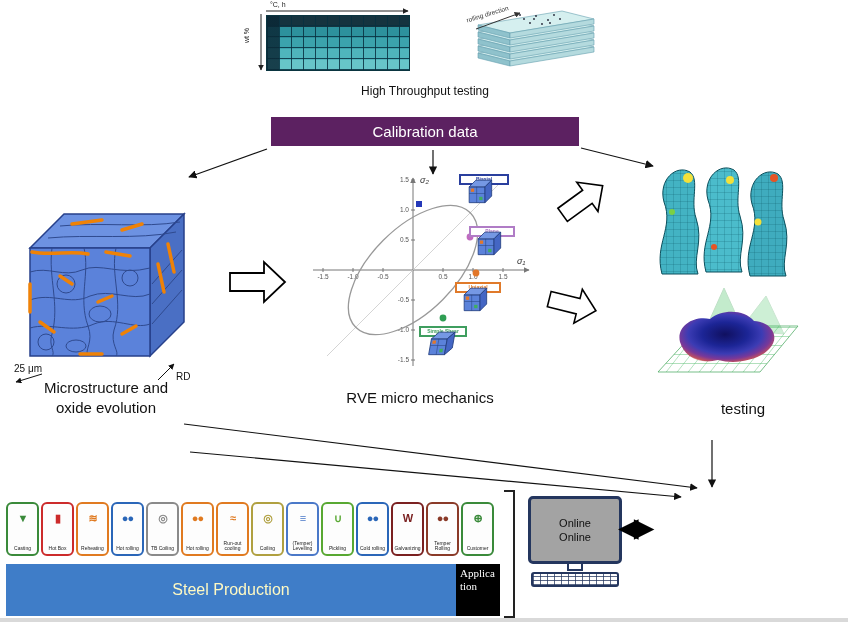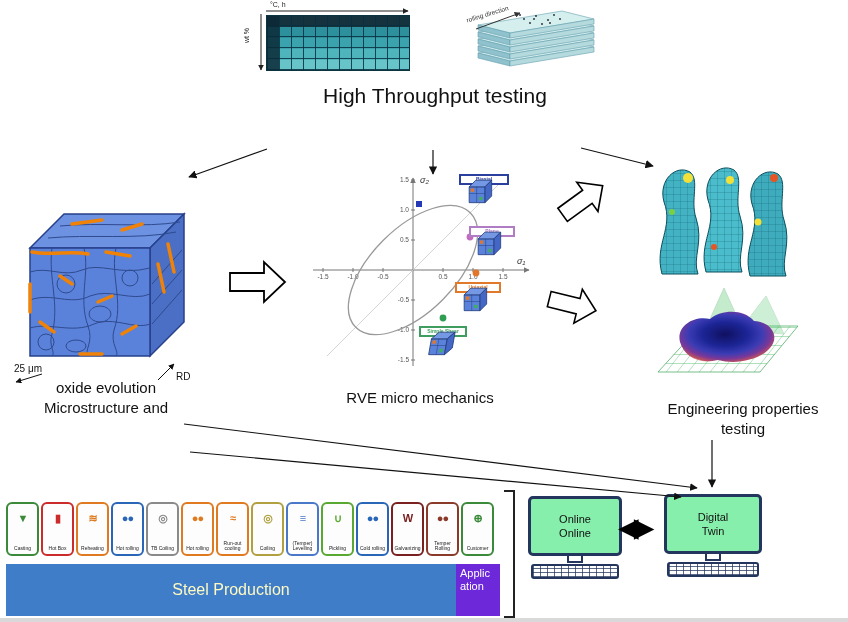--- a/index.html
+++ b/index.html
@@ -14,21 +14,21 @@
     background-image:
       linear-gradient(90deg, rgba(10,40,54,.85) 0 12px, transparent 12px),
       repeating-linear-gradient(90deg, rgba(8,48,64,.85) 0 1px, transparent 1px 12px),
       repeating-linear-gradient(0deg, rgba(8,48,64,.85) 0 1px, transparent 1px 11px),
       linear-gradient(180deg,#15333f 0 21%,#2d919d 21% 41%,#3ba3ad 41% 61%,#4fb5bc 61% 81%,#67c5c9 81% 100%);}
   #matrix-xlabel{position:absolute;left:22px;top:-1px;font-size:7px;color:#222}
   #matrix-ylabel{position:absolute;left:-9px;top:30px;font-size:7px;color:#222;transform:rotate(-90deg)}
 
   
   .caption{font-size:15px;line-height:1.35;text-align:center;color:#111}
-  #ht-label{left:270px;top:84px;width:330px;font-size:21px;text-align:center}
+  #ht-label{left:260px;top:84px;width:330px;font-size:12px;text-align:center}
   #calibration{left:271px;top:117px;width:308px;height:29px;display:flex;align-items:center;justify-content:center;color:#fff;font-size:15px}
   #micro-caption{left:8px;top:378px;width:196px}
   #rve-caption{left:300px;top:388px;width:240px}
   #eng-caption{left:638px;top:399px;width:210px}
 
   
   #rve-plot{left:283px;top:168px;width:258px;height:210px}
   #rve-plot svg{position:absolute;inset:0}
   .inset{position:absolute;background:#fff;border:2px solid #888;z-index:2;text-align:center;padding:1px 1px 0}
   .inset-label{font-size:5px;line-height:1.15;font-weight:bold}
@@ -41,21 +41,21 @@
   .step{width:33px;height:54px;border:2px solid #888;border-radius:6px;background:#fdfdfd;display:flex;flex-direction:column;align-items:center;justify-content:space-between;padding:3px 1px 2px}
   .step-glyph{font-size:11px;line-height:1;font-weight:bold;display:flex;align-items:center;justify-content:center;height:22px;letter-spacing:-1px}
   .step-label{font-size:5px;text-align:center;color:#222;line-height:1.15}
 
   #steel-bar{left:6px;top:564px;width:450px;height:52px;display:flex;align-items:center;justify-content:center;color:#fef9c3;font-size:16px}
   #application-box{left:456px;top:564px;width:44px;height:52px;color:#fff;font-size:11px;line-height:1.15;padding:3px 4px;word-break:break-all}
   #bracket{left:504px;top:490px;width:11px;height:128px;border-top:2px solid #222;border-right:2px solid #222;border-bottom:2px solid #222}
 
   
   .monitor{position:absolute;width:94px}
-  .screen{border:3px solid #24365e;border-radius:5px;height:60px;background:#86efac;display:flex;flex-direction:column;align-items:center;justify-content:center;font-size:11px;line-height:1.3;text-align:center}
+  .screen{border:3px solid #24365e;border-radius:5px;height:68px;background:#a3a3a3;display:flex;flex-direction:column;align-items:center;justify-content:center;font-size:11px;line-height:1.3;text-align:center}
   .stand{width:16px;height:7px;border:2px solid #24365e;border-top:none;margin:0 auto;background:#fff}
   .kb{height:15px;border:2px solid #24365e;border-radius:3px;margin:1px auto 0;width:94%;
       background:repeating-linear-gradient(90deg,rgba(36,54,94,.75) 0 1px,transparent 1px 7px),
                  repeating-linear-gradient(0deg,rgba(36,54,94,.75) 0 1px,transparent 1px 4px)}
   #online-monitor{left:528px;top:496px}
   #twin-monitor{left:664px;top:494px;width:98px}
   #sync-arrows{left:619px;top:513px;font-size:25px;letter-spacing:-4px;color:#000;font-weight:bold}
 
   #overlay{position:absolute;inset:0;z-index:50;pointer-events:none}
   #bottom-edge{left:0;top:618px;width:848px;height:4px;background:#d9d9d9}
@@ -121,20 +121,21 @@
           <circle cx="98" cy="16" r="0.9"></circle>
           <circle cx="88" cy="20" r="0.9"></circle>
           <circle cx="72" cy="16" r="0.9"></circle>
       </g>
       <line x1="14" y1="26" x2="58" y2="10" stroke="#333" stroke-width="1" marker-end="url(#pla)"></line>
       <text x="4" y="12" font-size="6.5" fill="#333" transform="rotate(-17 30 12)">rolling direction</text>
     </svg>
   </div>
 
   <div class="abs" id="ht-label">High Throughput testing</div>
+  <div class="abs" id="calibration" style="background-color: rgb(92, 33, 97);">Calibration data</div>
 
   <div class="abs" style="left:8px;top:188px;width:205px;height:198px">
     <svg viewBox="0 0 205 198" width="205" height="198">
       <defs>
         <marker id="cba" viewBox="0 0 10 10" refX="9" refY="5" markerWidth="6" markerHeight="6" orient="auto">
             <path d="M0,0 L10,5 L0,10 z" fill="#111"></path>
           </marker>
       </defs>
       <polygon points="22,60 56,26 176,26 142,60" fill="#6d92e2" stroke="#27408b" stroke-width="1.5"></polygon>
       <polygon points="142,60 176,26 176,134 142,168" fill="#4a6fc4" stroke="#27408b" stroke-width="1.5"></polygon>
@@ -171,22 +172,22 @@
         <path d="M150,76 L156,104"></path>
           <path d="M160,56 L166,84"></path>
       </g>
       <text x="6" y="184" font-size="10" fill="#111">25 μm</text>
       <line x1="34" y1="186" x2="8" y2="194" stroke="#111" stroke-width="1" marker-end="url(#cba)"></line>
       <line x1="150" y1="192" x2="166" y2="176" stroke="#111" stroke-width="1" marker-end="url(#cba)"></line>
       <text x="168" y="192" font-size="10" fill="#111">RD</text>
     </svg>
   </div>
   <div class="abs caption" id="micro-caption">
+    <div>Microstructure and</div>
     <div>oxide evolution</div>
-    <div>Microstructure and</div>
   </div>
 
   <div class="abs" id="rve-plot">
     <svg viewBox="0 0 258 210" width="258" height="210">
       <defs>
         <marker id="axa" viewBox="0 0 10 10" refX="9" refY="5" markerWidth="6" markerHeight="6" orient="auto">
             <path d="M0,0 L10,5 L0,10 z" fill="#777"></path>
           </marker>
       </defs>
       <line x1="30" y1="102" x2="246" y2="102" stroke="#777" stroke-width="1" marker-end="url(#axa)"></line>
@@ -315,21 +316,20 @@
             <stop offset="100%" stop-color="#e8d8c8"></stop>
         </radialGradient>
       </defs>
       <polygon points="10,90 52,44 150,44 112,90" fill="url(#ggrid)" stroke="#2a9a44" stroke-width="0.7" opacity="0.9"></polygon>
       <polygon points="58,46 76,6 94,46" fill="#3cc05a" opacity="0.3" stroke="#2a9a44"></polygon>
       <polygon points="92,48 118,14 136,52" fill="#3cc05a" opacity="0.25" stroke="#2a9a44"></polygon>
       <path d="M32,60 C28,44 46,33 62,37 C74,27 96,27 106,39 C124,40 132,55 122,66 C112,78 88,83 70,78 C50,83 36,74 32,60 Z" fill="url(#blobg)"></path>
     </svg>
   </div>
   <div class="abs caption" id="eng-caption">
-    <div>Engineering properties</div>
     <div>testing</div>
   </div>
 
   <div class="abs" id="chain">
     <div class="step" style="border-color: rgb(58, 138, 58);">
       <div class="step-glyph" style="color: rgb(58, 138, 58);">▼</div>
       <div class="step-label">Casting</div>
     </div>
     <div class="step" style="border-color: rgb(204, 43, 43);">
       <div class="step-glyph" style="color: rgb(204, 43, 43);">▮</div>
@@ -379,41 +379,33 @@
       <div class="step-glyph" style="color: rgb(138, 58, 40);">●●</div>
       <div class="step-label">Temper Rolling</div>
     </div>
     <div class="step" style="border-color: rgb(58, 138, 58);">
       <div class="step-glyph" style="color: rgb(58, 138, 58);">⊕</div>
       <div class="step-label">Customer</div>
     </div>
   </div>
 
   <div class="abs" id="steel-bar" style="background-color: rgb(63, 125, 200);">Steel Production</div>
-  <div class="abs" id="application-box" style="background-color: #6d28d9;">Application</div>
+  <div class="abs" id="application-box" style="background-color: #000000; font-family: Liberation Serif, serif;">Application</div>
   <div class="abs" id="bracket"></div>
 
   <div class="monitor" id="online-monitor">
     <div class="screen">
       <div>Online</div>
       <div>Online</div>
     </div>
     <div class="stand"></div>
     <div class="kb"></div>
   </div>
   <div class="abs" id="sync-arrows">
     <span>◀</span><span>▶</span>
-  </div>
-  <div class="monitor" id="twin-monitor">
-    <div class="screen">
-      <div>Digital</div>
-      <div>Twin</div>
-    </div>
-    <div class="stand"></div>
-    <div class="kb"></div>
   </div>
 
   <div class="abs" id="bottom-edge"></div>
 
   <svg id="overlay" width="848" height="622">
     <defs>
       <marker id="arr" viewBox="0 0 10 10" refX="9" refY="5" markerWidth="7" markerHeight="7" orient="auto">
           <path d="M0,0 L10,5 L0,10 z" fill="#111"></path>
         </marker>
     </defs>

